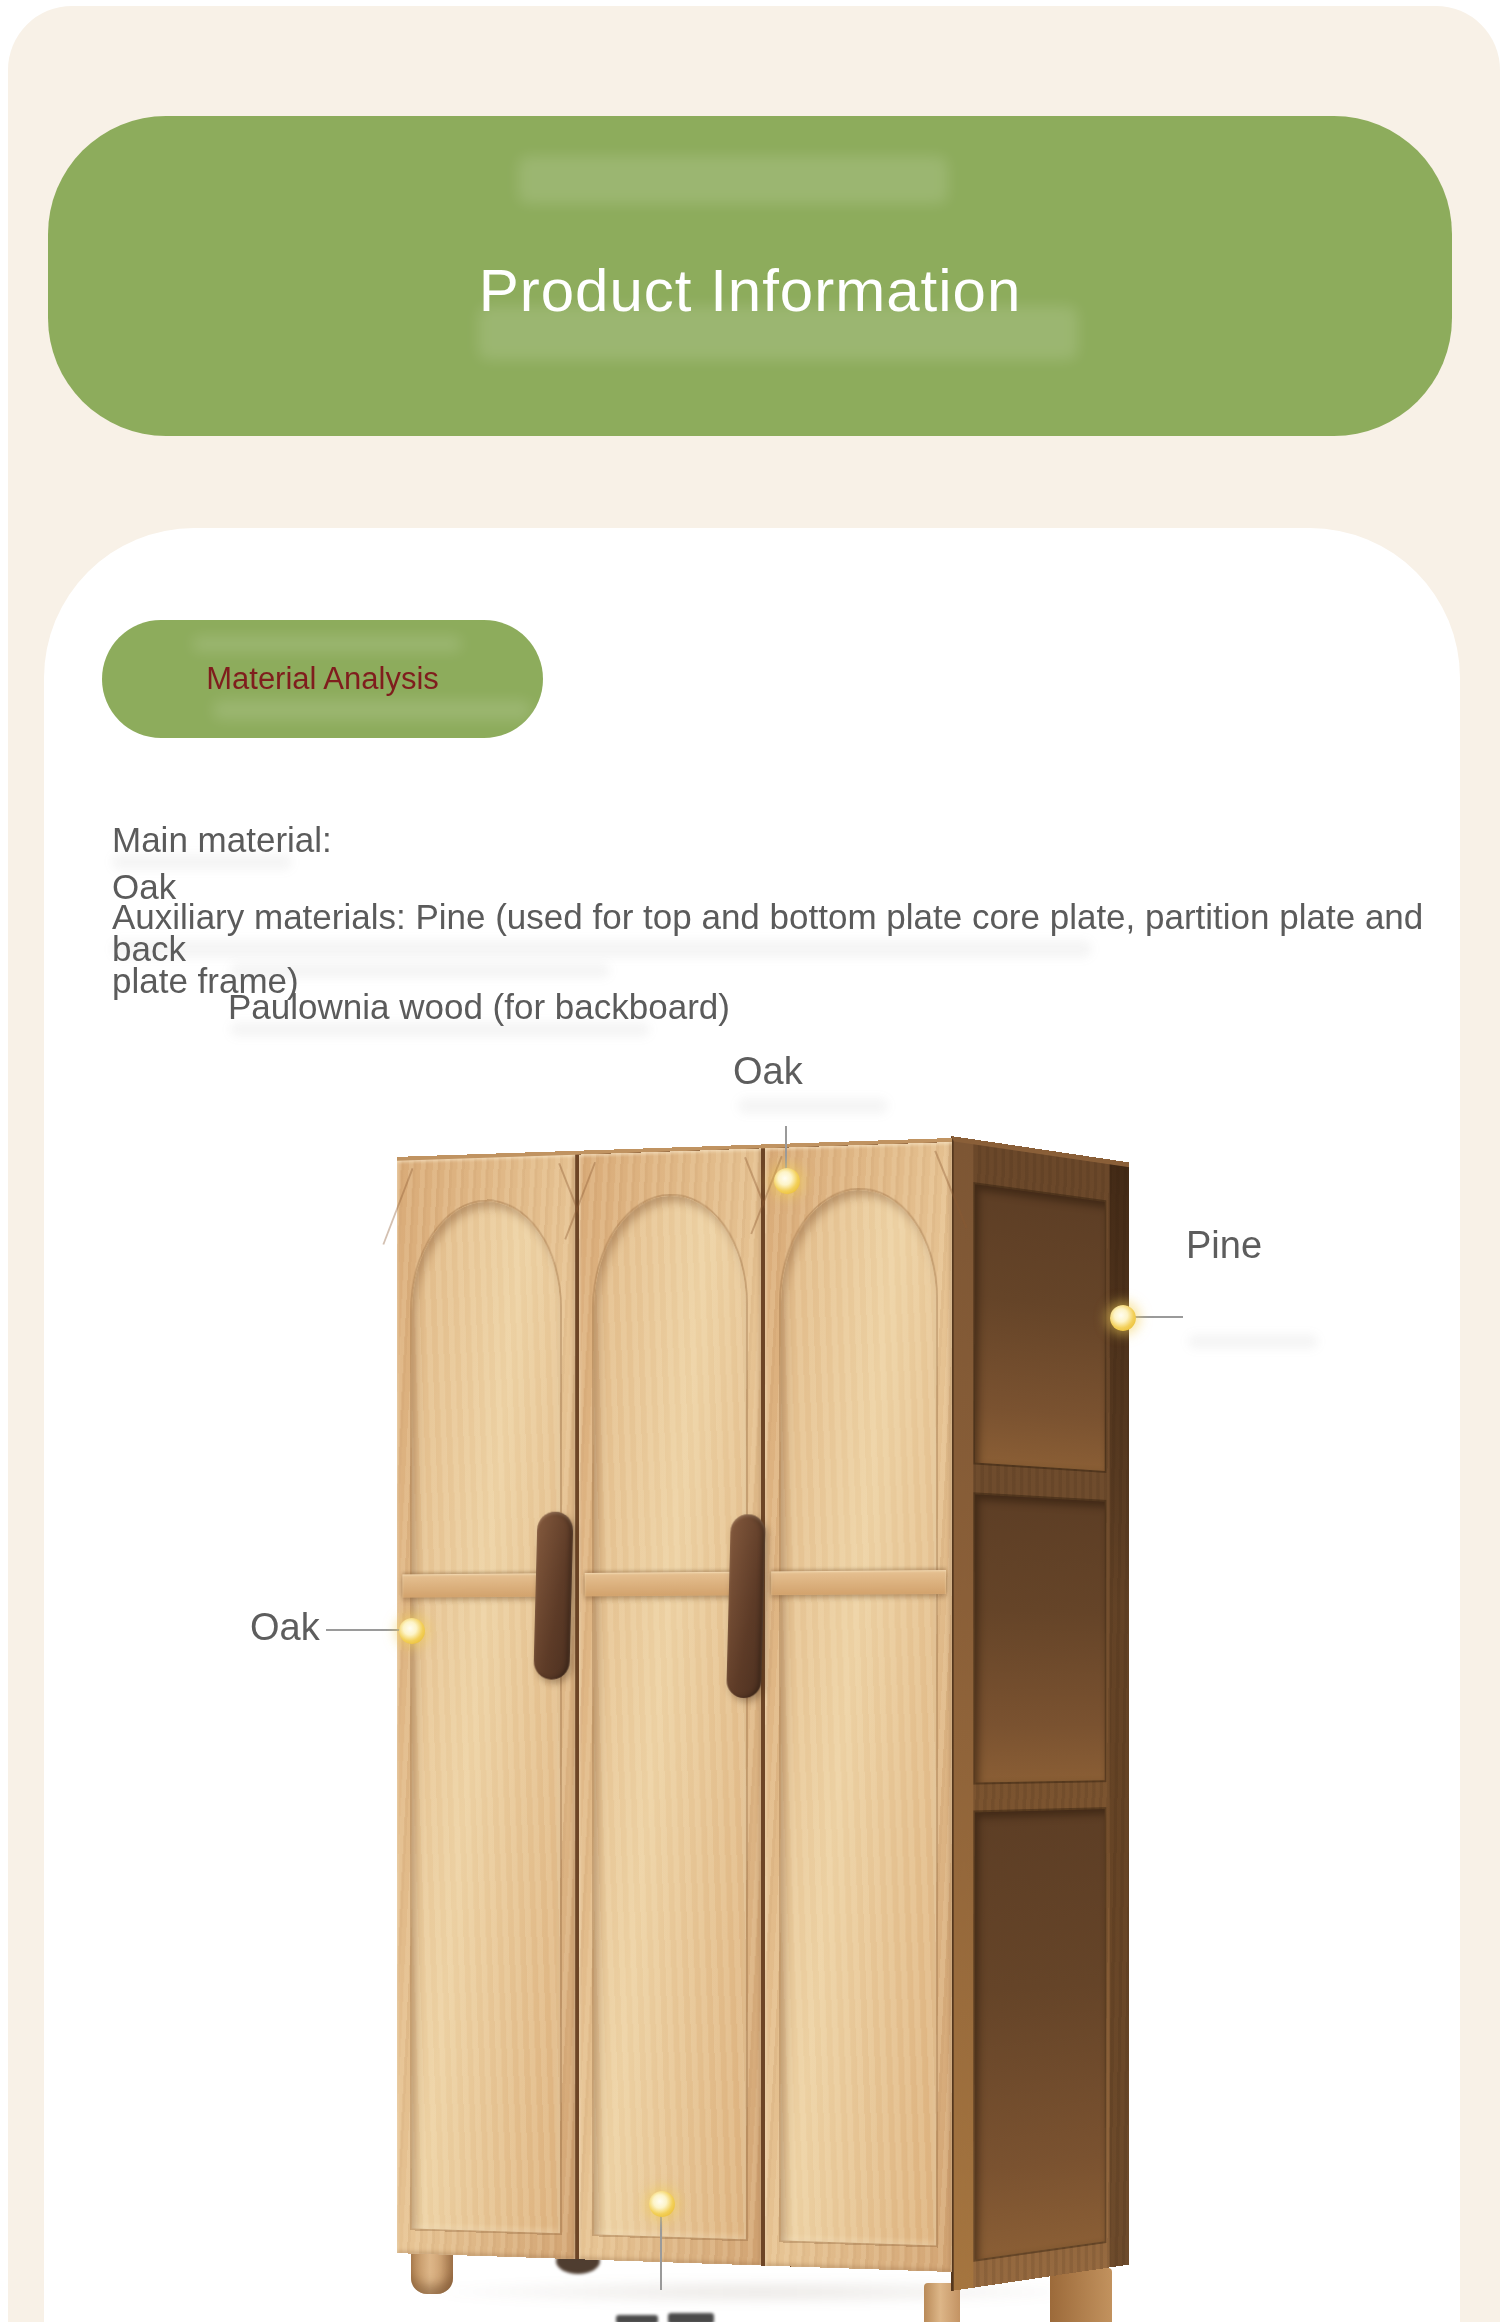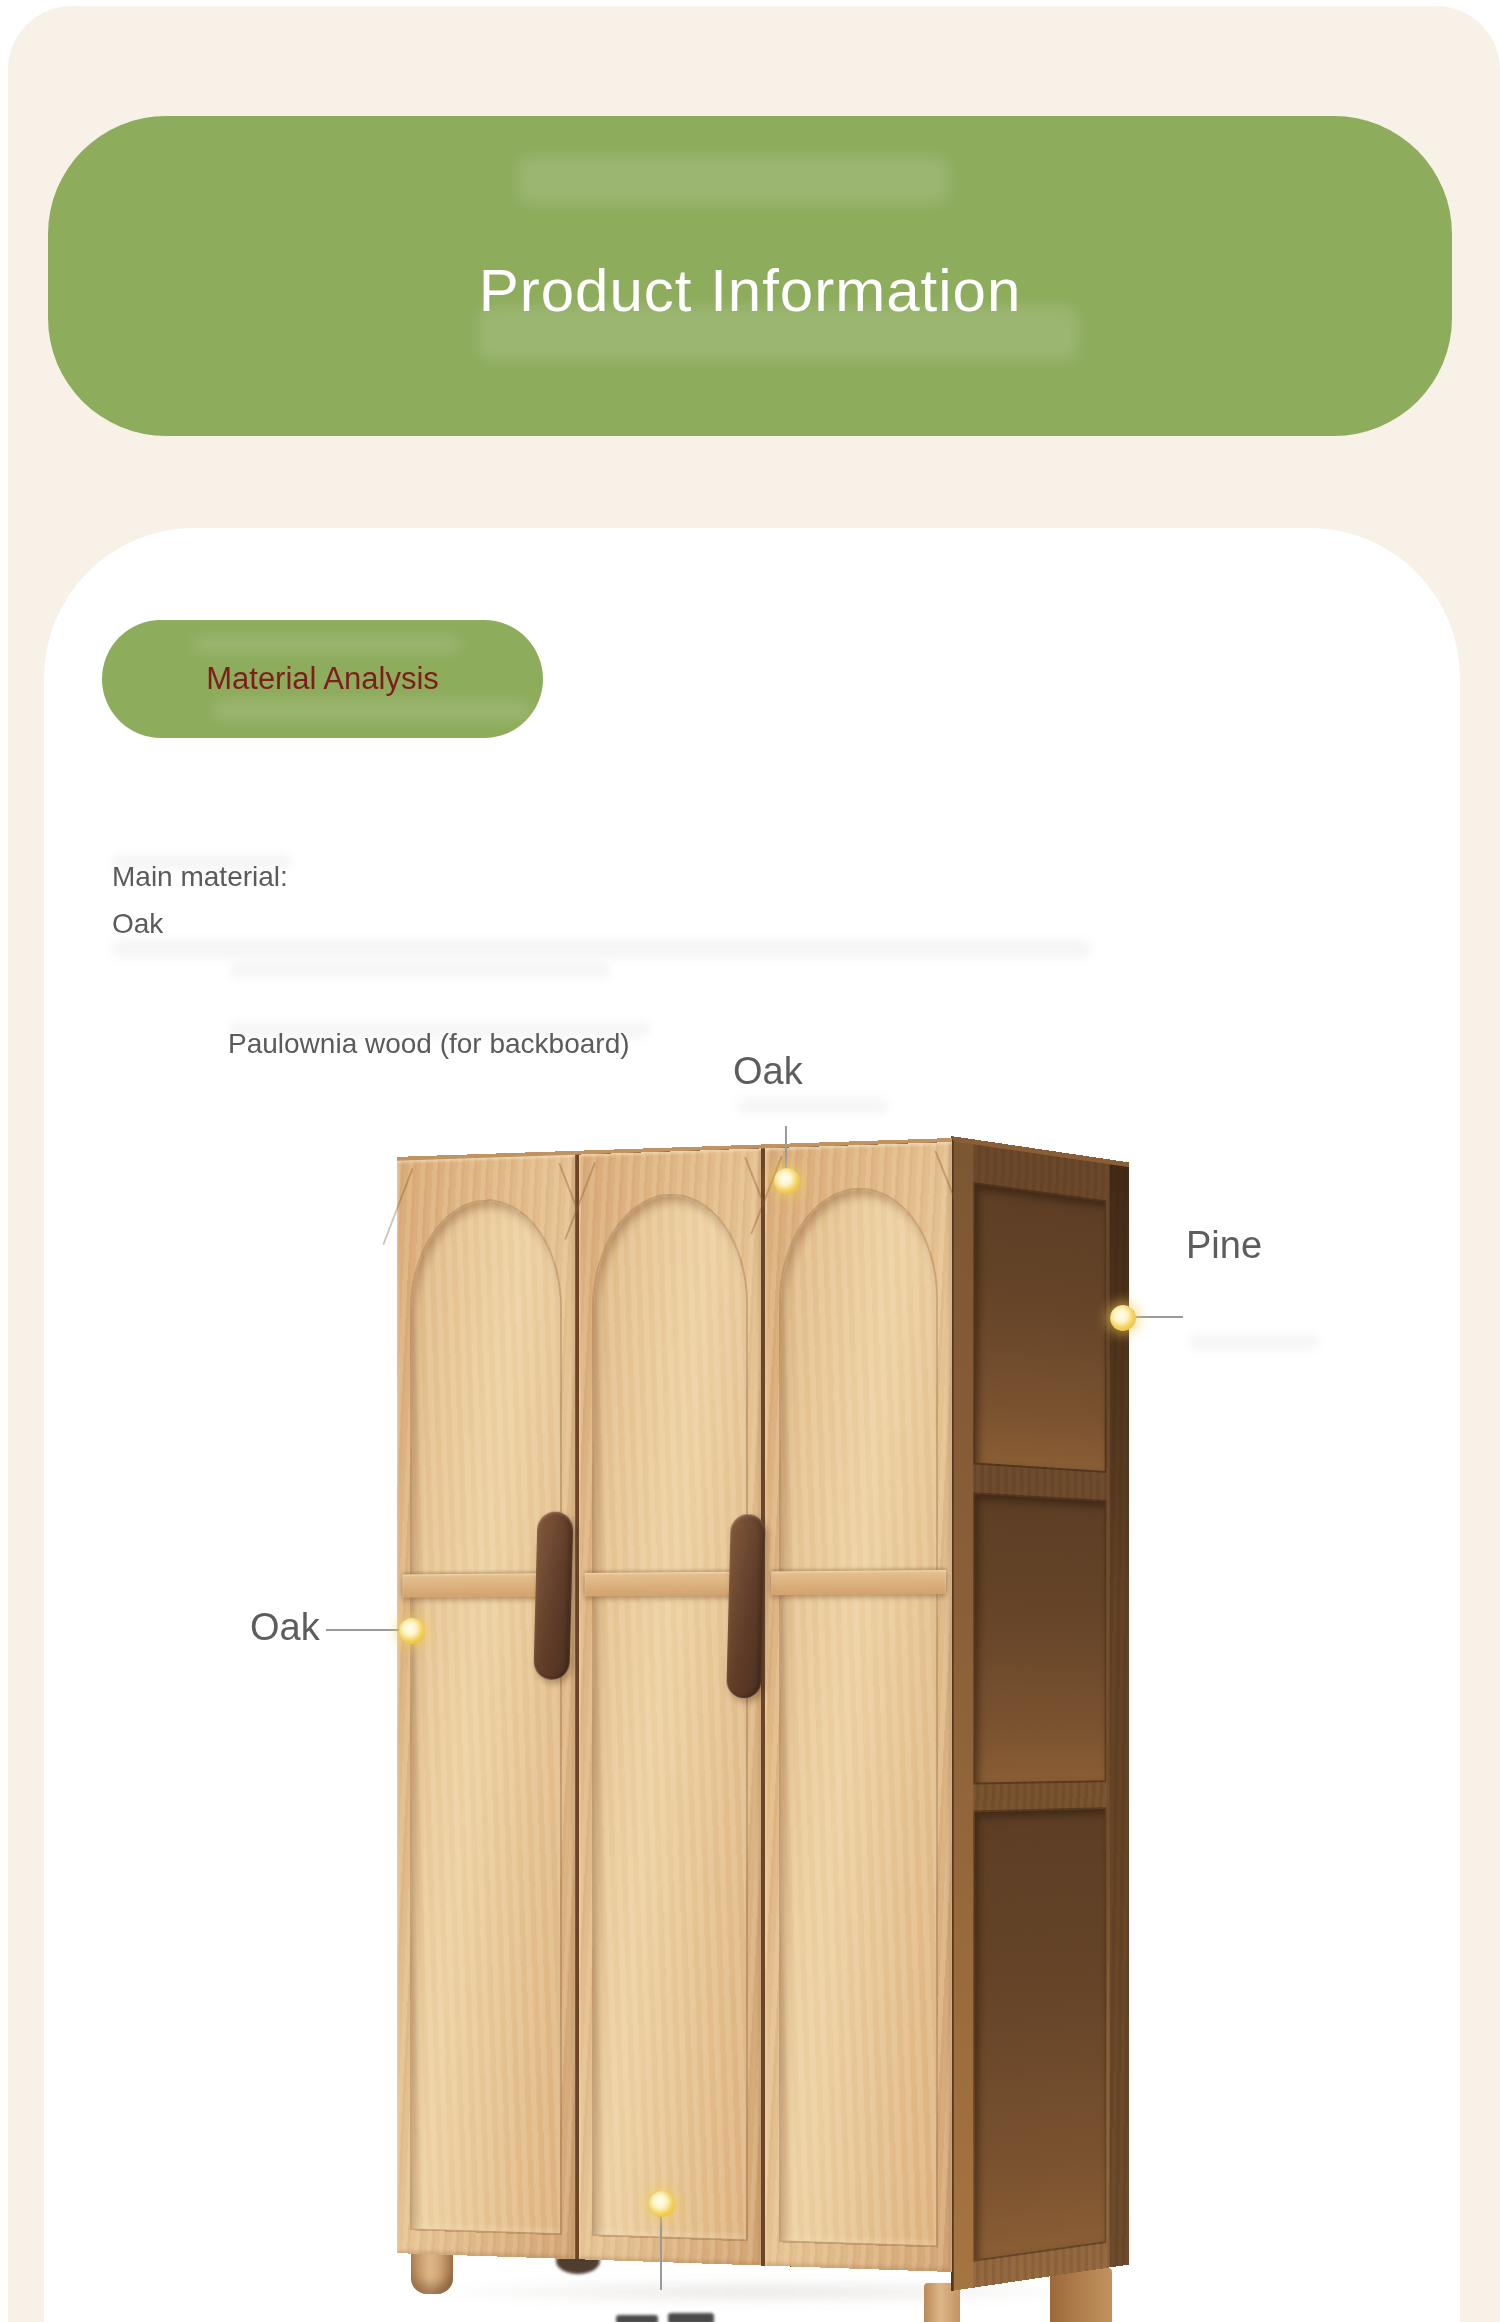--- a/index.html
+++ b/index.html
@@ -14,21 +14,21 @@
 
   .banner{position:absolute;left:48px;top:116px;width:1404px;height:320px;
     background:#8dac5c;border-radius:118px;display:flex;align-items:center;justify-content:center;overflow:hidden;}
   .banner-title{color:#ffffff;font-size:60px;font-weight:400;letter-spacing:1px;position:relative;z-index:2;margin-top:28px;}
 
   .pill{position:absolute;left:102px;top:620px;width:441px;height:118px;background:#8dac5c;
     border-radius:60px;display:flex;align-items:center;justify-content:center;overflow:hidden;}
   .pill-label{color:#7f1d1d;font-size:31px;font-weight:400;position:relative;z-index:2;}
 
   
-  .body-text{position:absolute;color:#5b5b5b;font-size:28px;line-height:32px;margin-top:37px;}
+  .body-text{position:absolute;color:#5b5b5b;font-size:35px;line-height:32px;}
   .t-main-label{left:112px;top:824px;}
   .t-main-value{left:112px;top:871px;}
   .t-aux{left:112px;top:901px;}
   .t-backboard{left:228px;top:991px;}
 
   
   .ghost{position:absolute;border-radius:10px;filter:blur(7px);pointer-events:none;}
   .ghost.green{background:rgba(255,255,255,.13);}
   .ghost.gray{background:rgba(120,120,120,.07);filter:blur(5px);}
 
@@ -115,20 +115,21 @@
   <div class="white-card"></div>
 
   <div class="pill">
     <div class="ghost green" style="left:90px;top:16px;width:270px;height:16px;"></div>
     <div class="ghost green" style="left:110px;top:80px;width:320px;height:20px;"></div>
     <div class="pill-label">Material Analysis</div>
   </div>
 
   <div class="body-text t-main-label">Main material:</div>
   <div class="body-text t-main-value">Oak</div>
+  <div class="body-text t-aux"><span>Auxiliary materials: Pine (used for top and bottom plate core plate, partition plate and back</span><br><span>plate frame)</span></div>
   <div class="body-text t-backboard">Paulownia wood (for backboard)</div>
 
   <div class="ghost gray" style="left:112px;top:854px;width:180px;height:16px;"></div>
   <div class="ghost gray" style="left:112px;top:940px;width:980px;height:18px;"></div>
   <div class="ghost gray" style="left:230px;top:963px;width:380px;height:15px;"></div>
   <div class="ghost gray" style="left:230px;top:1022px;width:420px;height:15px;"></div>
 
   <div class="wardrobe">
     <div class="floor-shadow"></div>
     <div class="leg leg1"></div>

